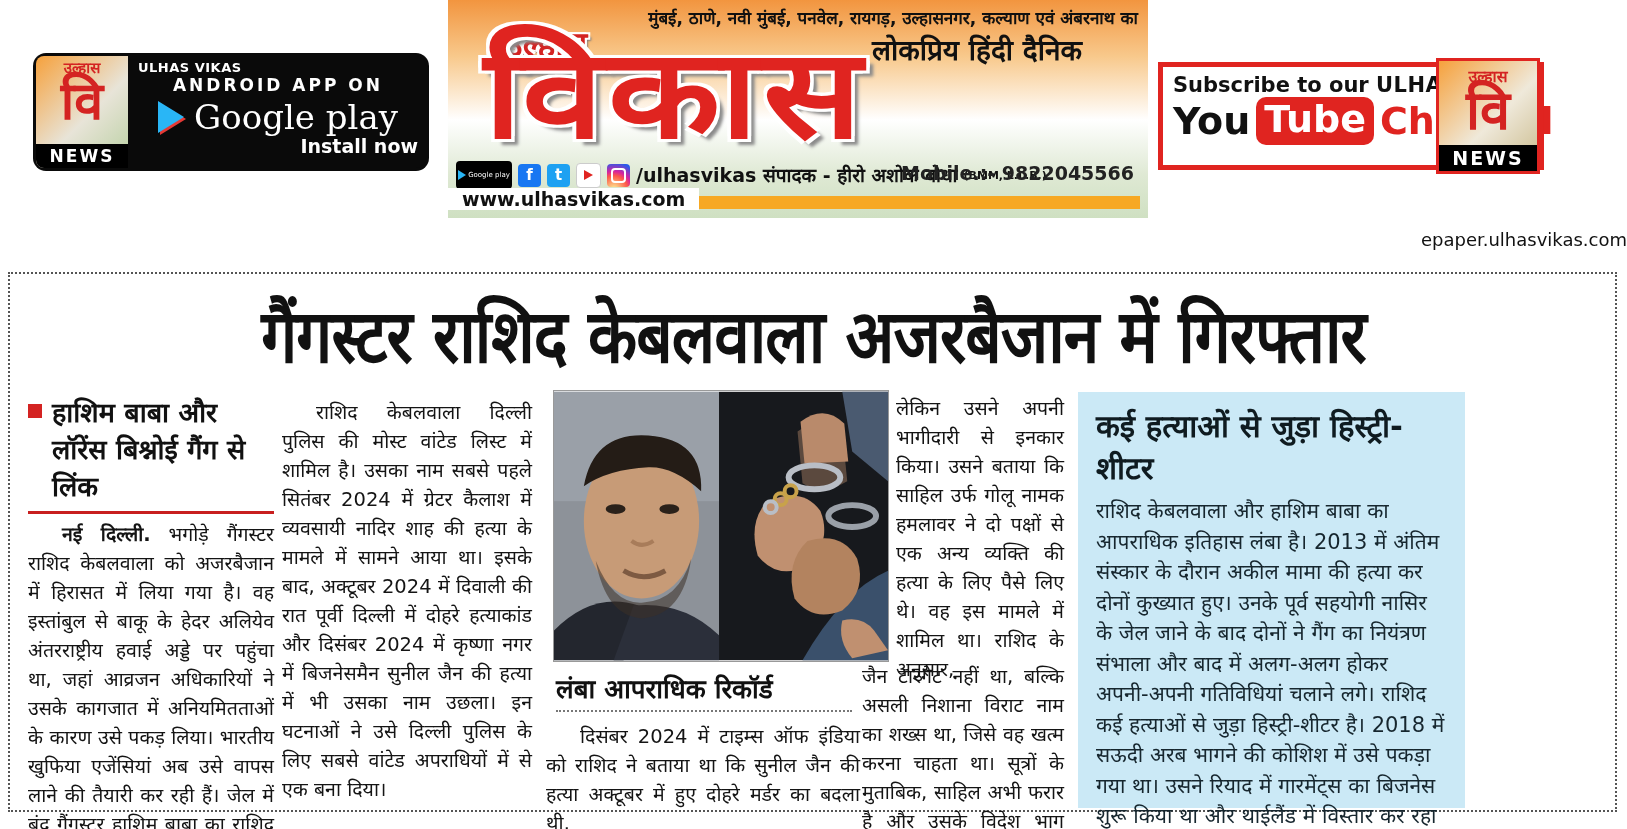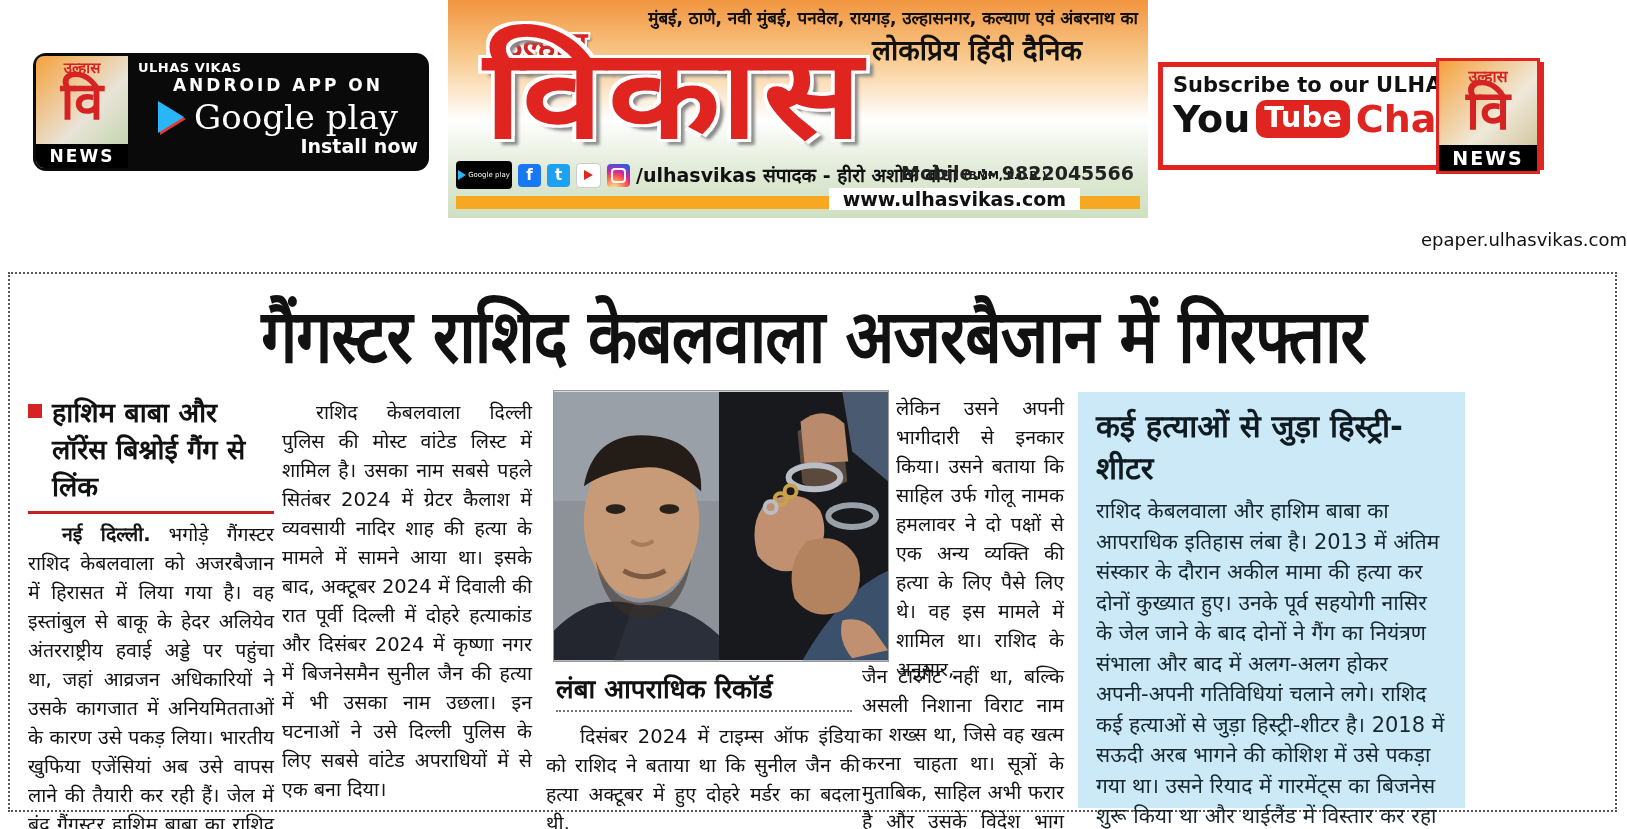--- a/index.html
+++ b/index.html
@@ -44,31 +44,31 @@
   .fb{background:#1877f2;}
   .tw{background:#1da1f2;}
   .yt{background:#fff;border:1px solid #ccc;}
   .yt-tri{width:0;height:0;border-top:5px solid transparent;border-bottom:5px solid transparent;border-left:9px solid #e02420;}
   .ig{background:radial-gradient(circle at 30% 110%,#fdf497 0%,#fd5949 45%,#d6249f 60%,#285aeb 90%);}
   .ig-dot{width:11px;height:11px;border:2px solid #fff;border-radius:4px;}
   .handle-line{font-size:19px;font-weight:800;color:#111;}
   .handle-degrees{font-size:11px;font-weight:700;color:#111;}
   .mobile{right:14px;top:162px;font-size:19px;font-weight:800;color:#222;padding-left:24px;}
   .web-bar{left:8px;top:196px;width:684px;height:13px;background:#f7a823;}
-  .web-label{left:0;top:188px;width:632px;text-align:right;}
+  .web-label{left:0;top:188px;width:632px;text-align:left;}
   .web-label span{background:#fff;padding:0 14px;font-size:19px;font-weight:800;color:#111;}
 
   
   .yt-banner{left:1158px;top:62px;width:386px;height:108px;background:#fff;border:5px solid #e02420;
     padding:6px 10px;box-sizing:border-box;}
   .sub-line{font-size:21px;font-weight:700;color:#111;white-space:nowrap;}
   .sub-line b{font-weight:900;letter-spacing:.5px;}
   .yt-line{display:flex;align-items:center;gap:6px;}
   .yt-you{font-size:38px;font-weight:900;color:#111;}
-  .yt-tube{font-size:29px;font-weight:900;color:#fff;background:#e02420;border-radius:10px;padding:0 8px 4px 8px;}
+  .yt-tube{font-size:38px;font-weight:900;color:#fff;background:#e02420;border-radius:10px;padding:0 8px 4px 8px;}
   .yt-chan{font-size:38px;font-weight:900;color:#e02420;}
   .uv-logo2{left:1436px;top:58px;width:104px;height:116px;background:linear-gradient(135deg,#f6a13c,#efe9da 55%,#c9b98a);
     border:3px solid #e02420;box-sizing:border-box;display:flex;flex-direction:column;align-items:center;}
   .uv-logo2 .small-red{color:#d42322;font-weight:bold;font-size:16px;margin-top:4px;}
   .uv-logo2 .big-red{color:#d42322;font-weight:900;font-size:54px;line-height:48px;}
   .uv-logo2 .news-band{background:#000;color:#fff;font-weight:900;font-size:19px;letter-spacing:2px;width:100%;text-align:center;margin-top:auto;padding:2px 0;}
 
   .epaper{left:0;top:228px;width:1627px;text-align:right;font-size:18px;color:#111;line-height:23px;}
 
   

